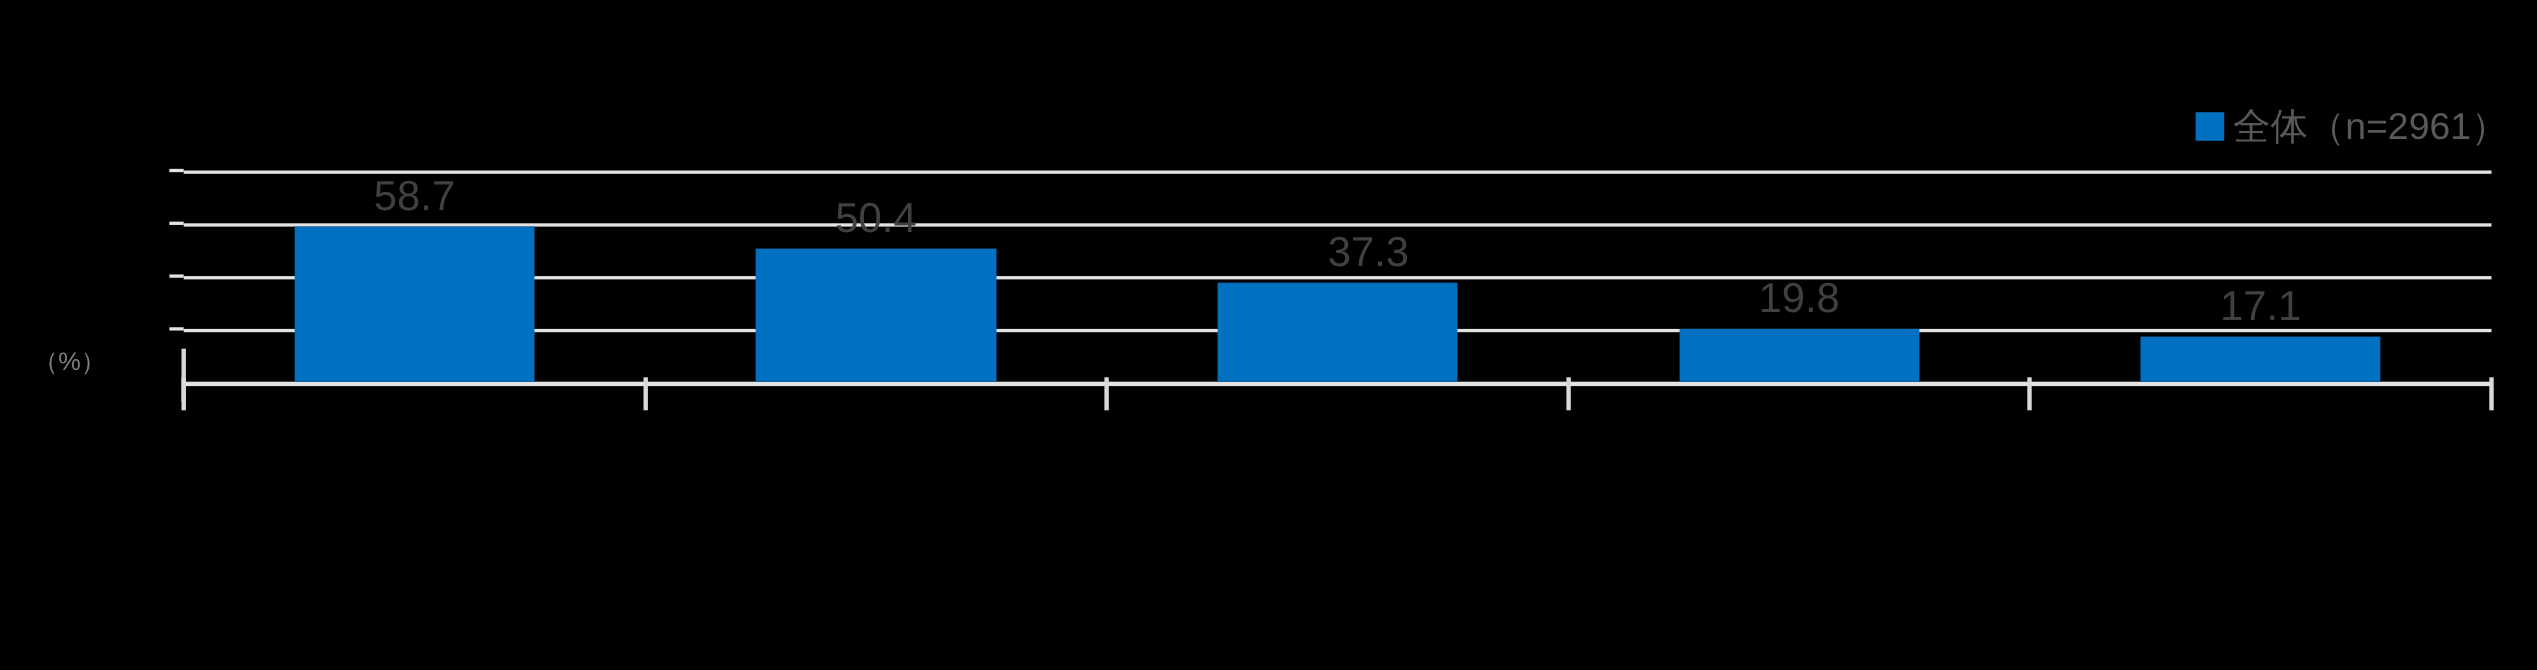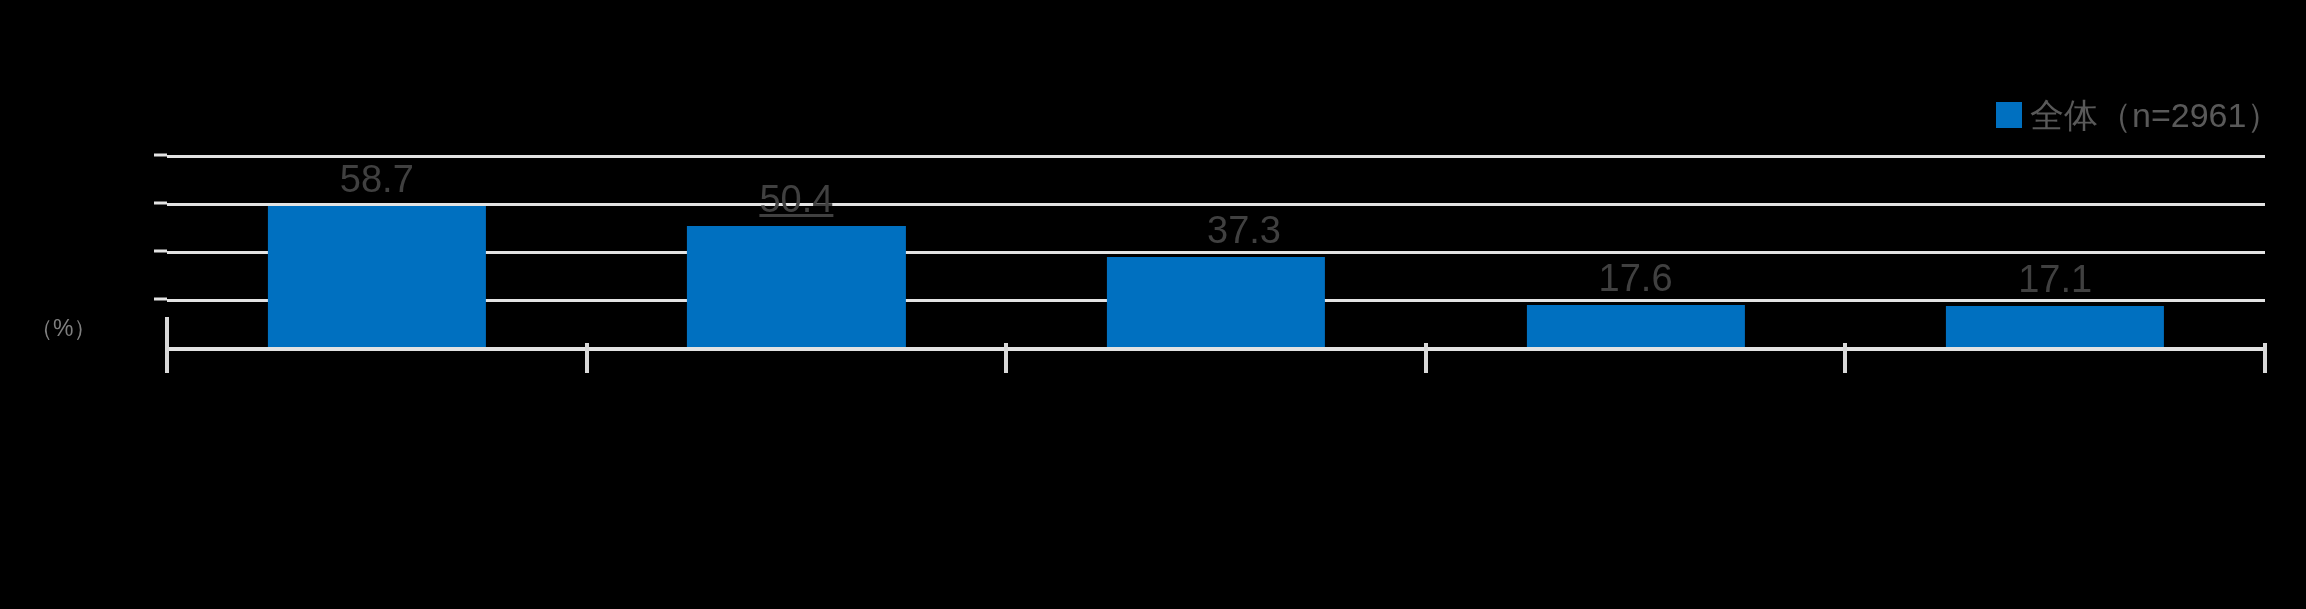--- a/index.html
+++ b/index.html
@@ -190,31 +190,31 @@
     <div class="bars" id="bars">
         <div class="slot">
           <div class="xtick left"></div>
           <div class="xtick right"></div>
           <div class="bar" style="height: 73.375%; background: rgb(0, 112, 192);"></div>
           <div class="bar-value" style="bottom: calc(73.375% + 8px);">58.7</div>
         </div>
         <div class="slot">
           <div class="xtick right"></div>
           <div class="bar" style="height: 63%; background: rgb(0, 112, 192);"></div>
-          <div class="bar-value" style="bottom: calc(63% + 8px); text-decoration: underline;">50.4</div>
+          <div class="bar-value" style="bottom: calc(63% + 8px);">50.4</div>
         </div>
         <div class="slot">
           <div class="xtick right"></div>
           <div class="bar" style="height: 46.625%; background: rgb(0, 112, 192);"></div>
           <div class="bar-value" style="bottom: calc(46.625% + 8px); margin-left: 28px;">37.3</div>
         </div>
         <div class="slot">
           <div class="xtick right"></div>
-          <div class="bar" style="height: 22%; background: rgb(0, 112, 192);"></div>
-          <div class="bar-value" style="bottom: calc(22% + 8px);">17.6</div>
+          <div class="bar" style="height: 24.75%; background: rgb(0, 112, 192);"></div>
+          <div class="bar-value" style="bottom: calc(24.75% + 8px);">19.8</div>
         </div>
         <div class="slot">
           <div class="xtick right"></div>
           <div class="bar" style="height: 21.375%; background: rgb(0, 112, 192);"></div>
           <div class="bar-value" style="bottom: calc(21.375% + 8px);">17.1</div>
         </div>
       </div>
   </div>
 
 </div>

